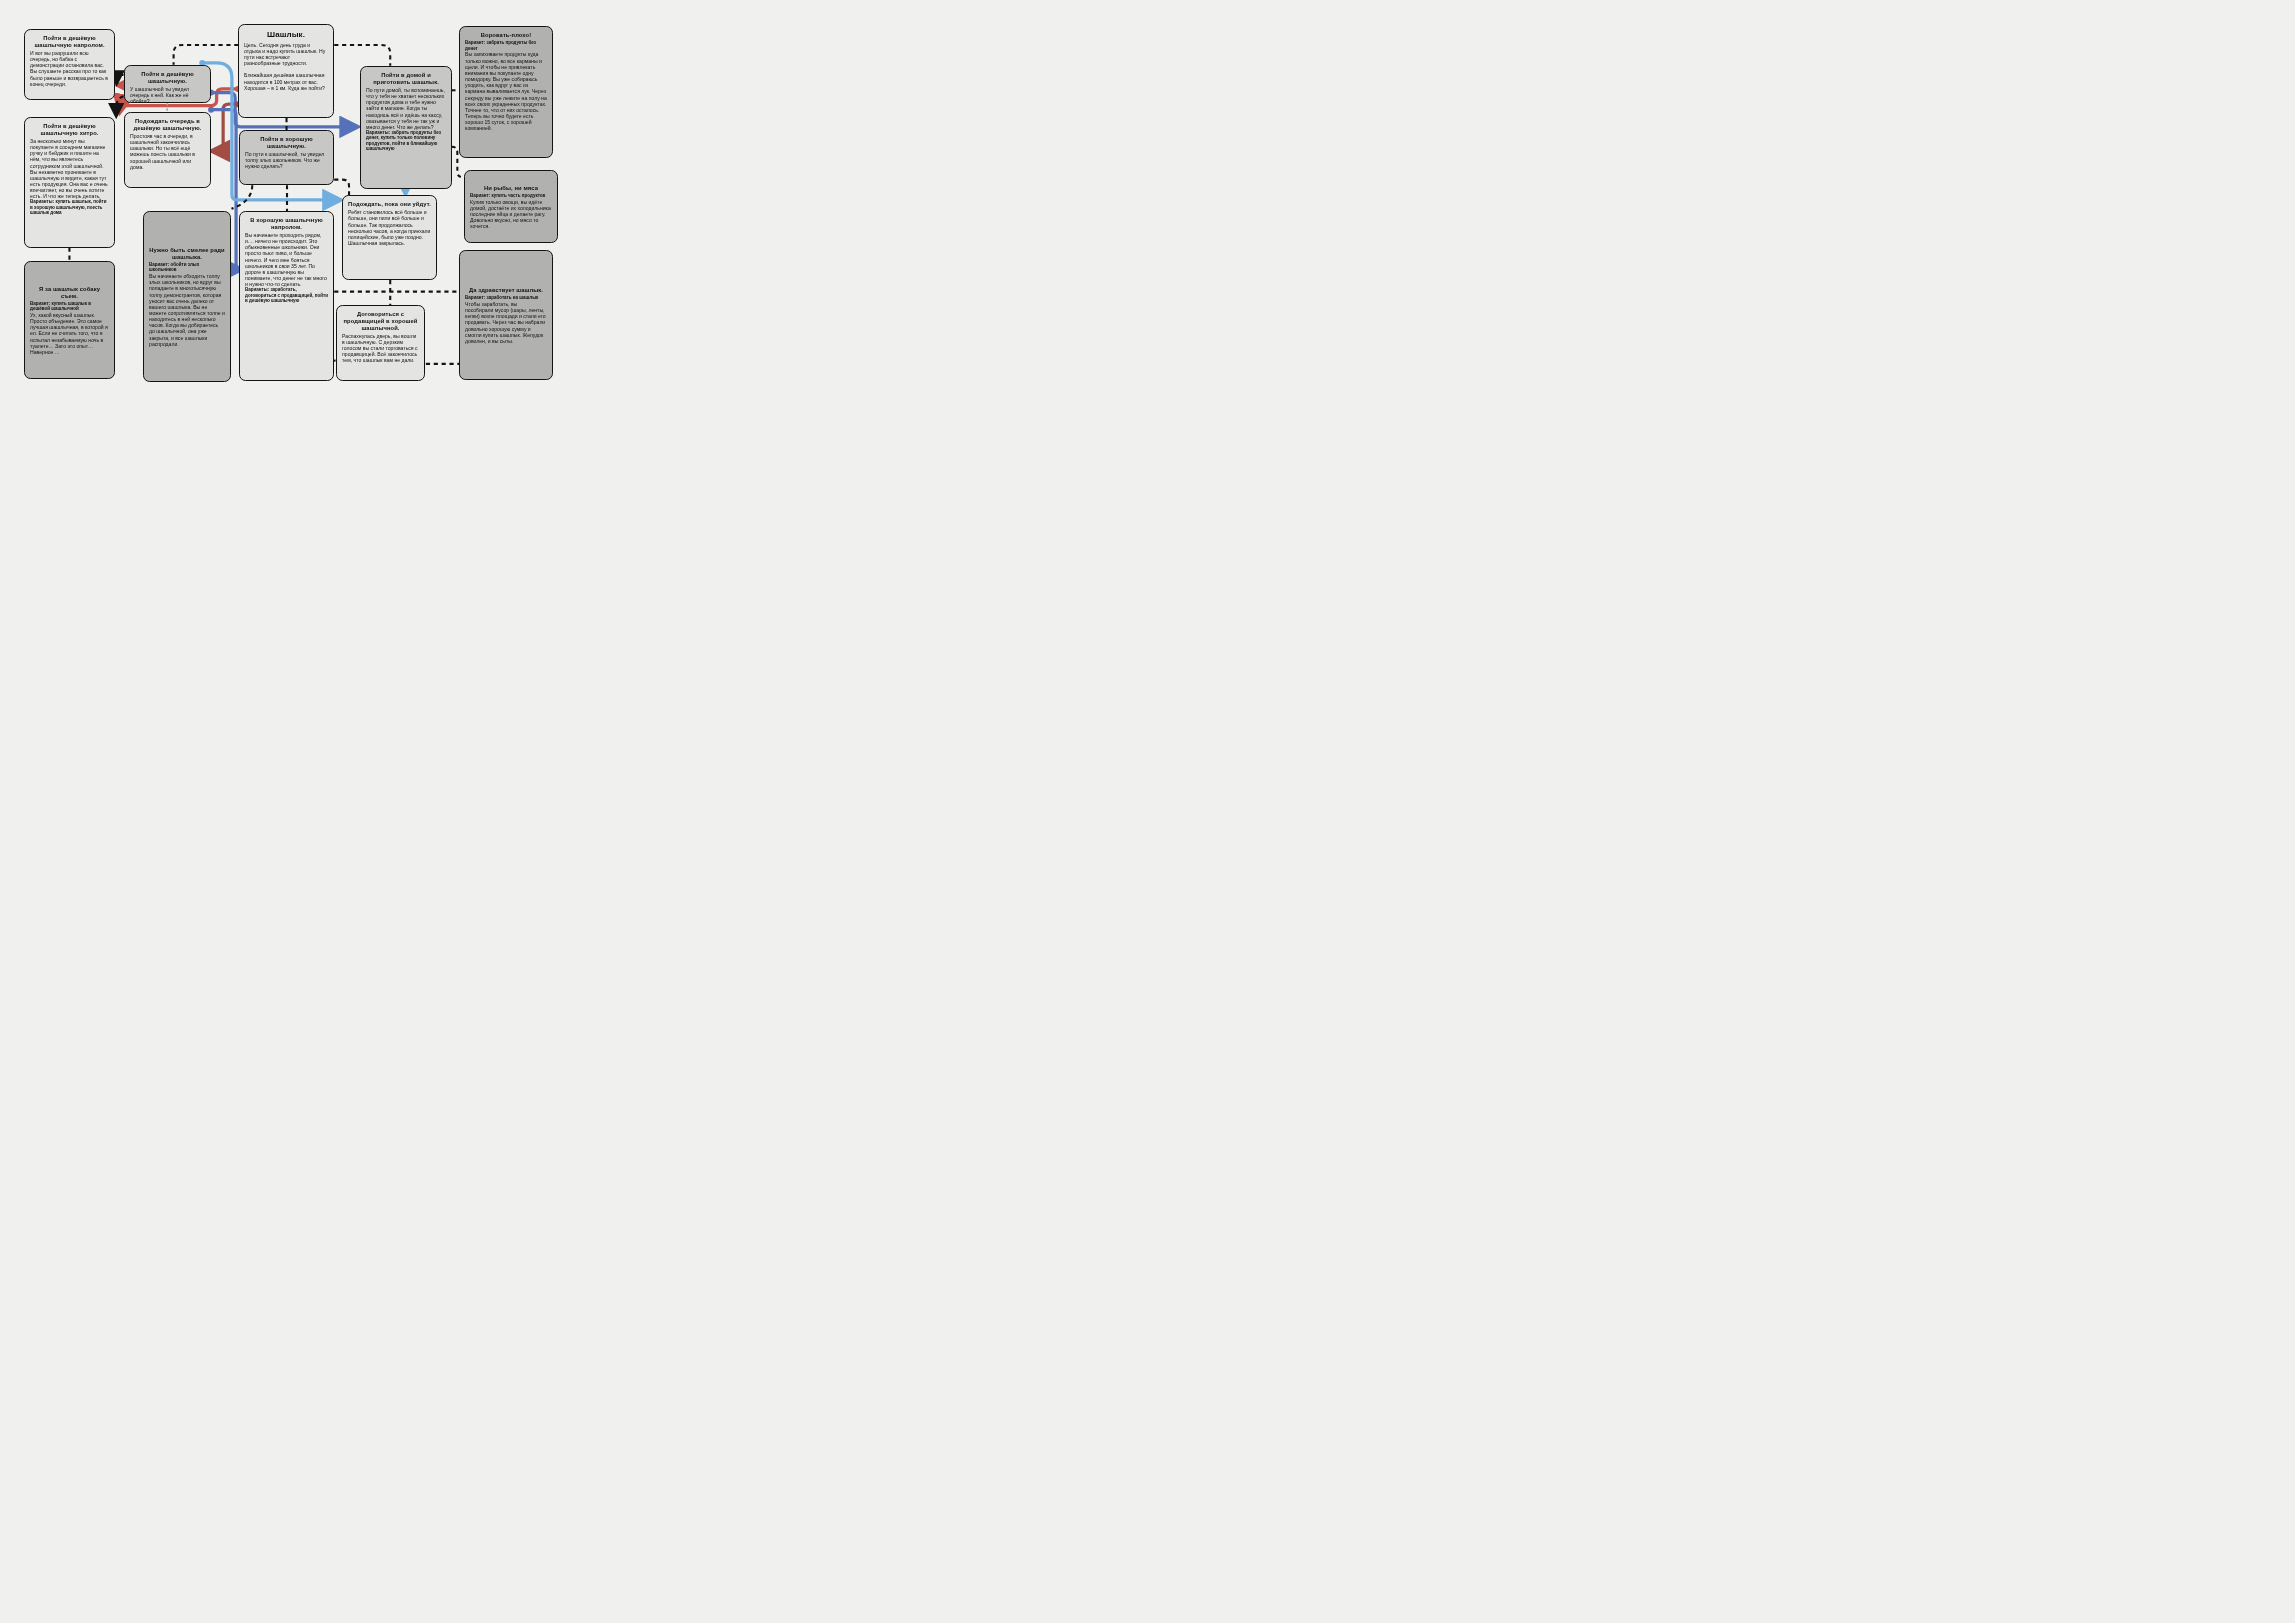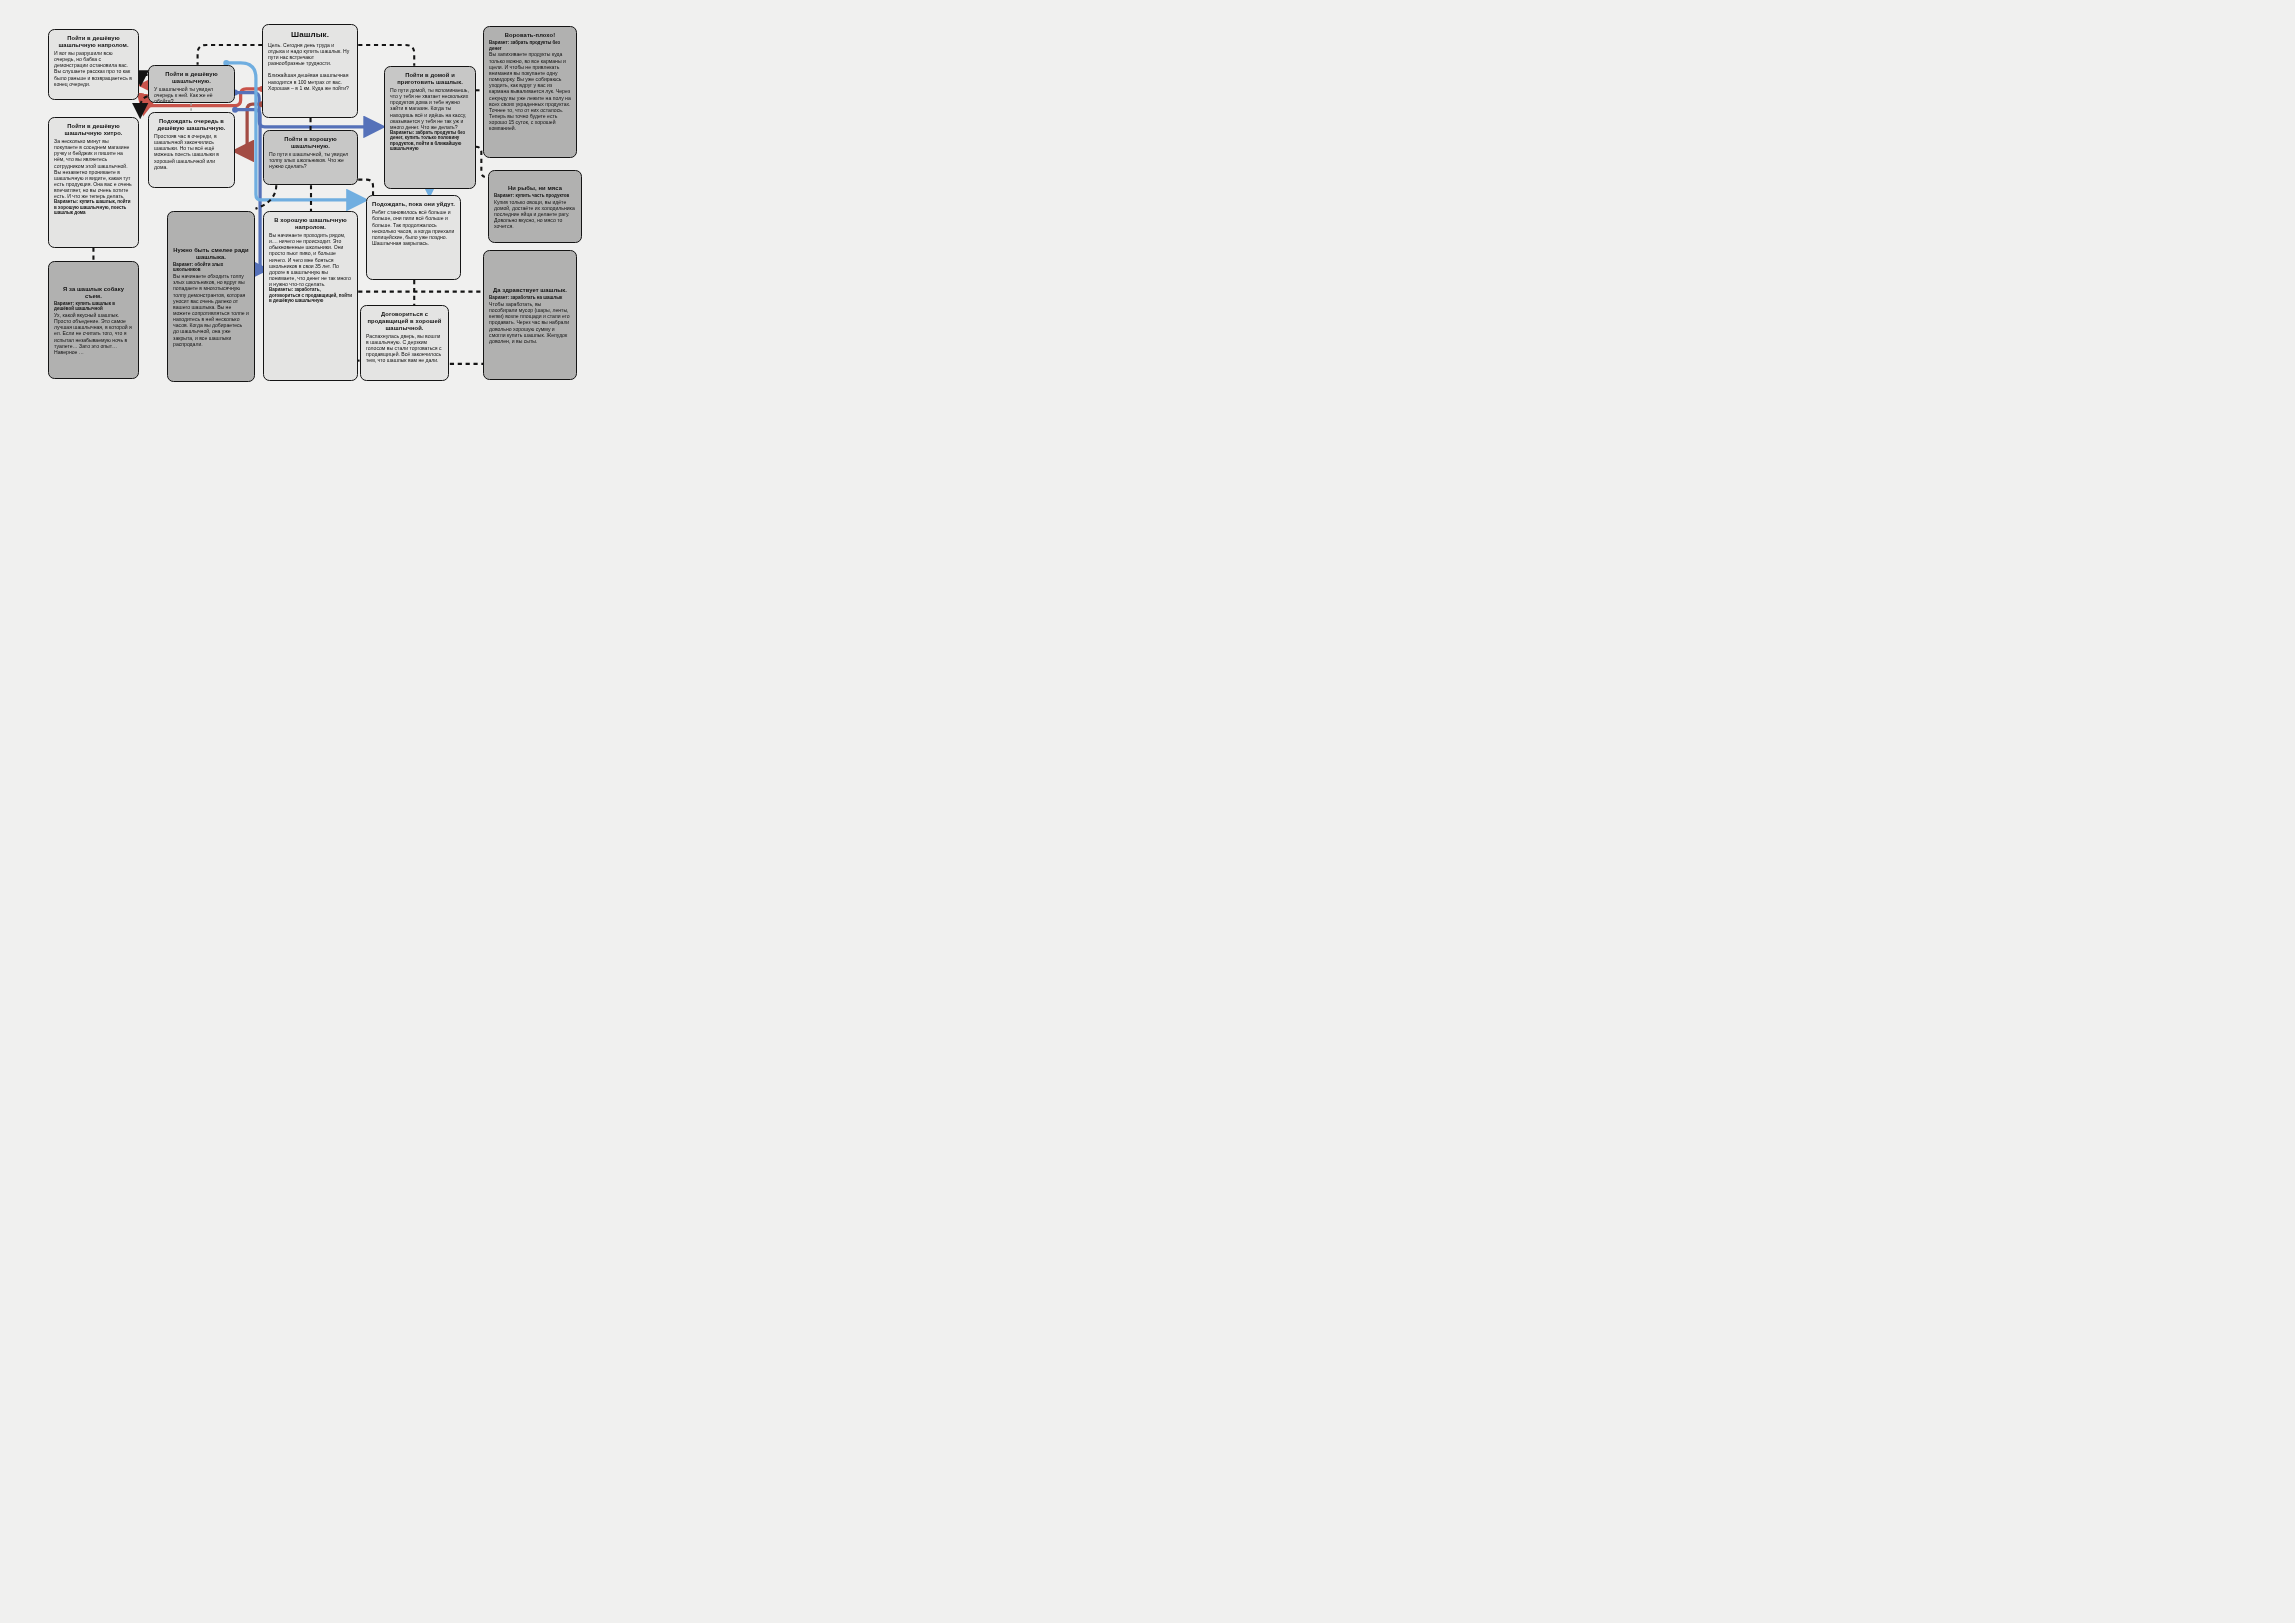--- a/index.html
+++ b/index.html
@@ -1,17 +1,17 @@
 <!DOCTYPE html>
 <html style="font-size:7.4px"><head>
 <meta charset="utf-8">
 <style>
   html,body{margin:0;padding:0;background:#f0f0ef;}
   .canvas{position:relative;width:574px;height:406px;background:#f0f0ef;overflow:hidden;
-          font-family:"Liberation Sans","DejaVu Sans",sans-serif;color:#111;margin-left:24px;}
+          font-family:"Liberation Sans","DejaVu Sans",sans-serif;color:#111;}
   svg.wires{position:absolute;left:0;top:0;width:574px;height:406px;}
   .c-dash {fill:none;stroke-width:4.5;stroke-dasharray:9 8;}
   .c-gdash{fill:none;stroke-width:3.5;stroke-dasharray:5 6;}
   .c-red,.c-dred,.c-blue,.c-lblue{fill:none;stroke-width:7;stroke-linecap:round;stroke-linejoin:round;}
   .node{position:absolute;box-sizing:border-box;border:0.7px solid #141414;border-radius:6.5px;
         padding:4.2px 5.1px;overflow:hidden;display:flex;flex-direction:column;}
   .node.vcenter{justify-content:center;}
   .tone-light {background:#e4e4e3;}
   .tone-medium{background:#c7c7c6;}
   .tone-dark  {background:#b1b1b0;}

